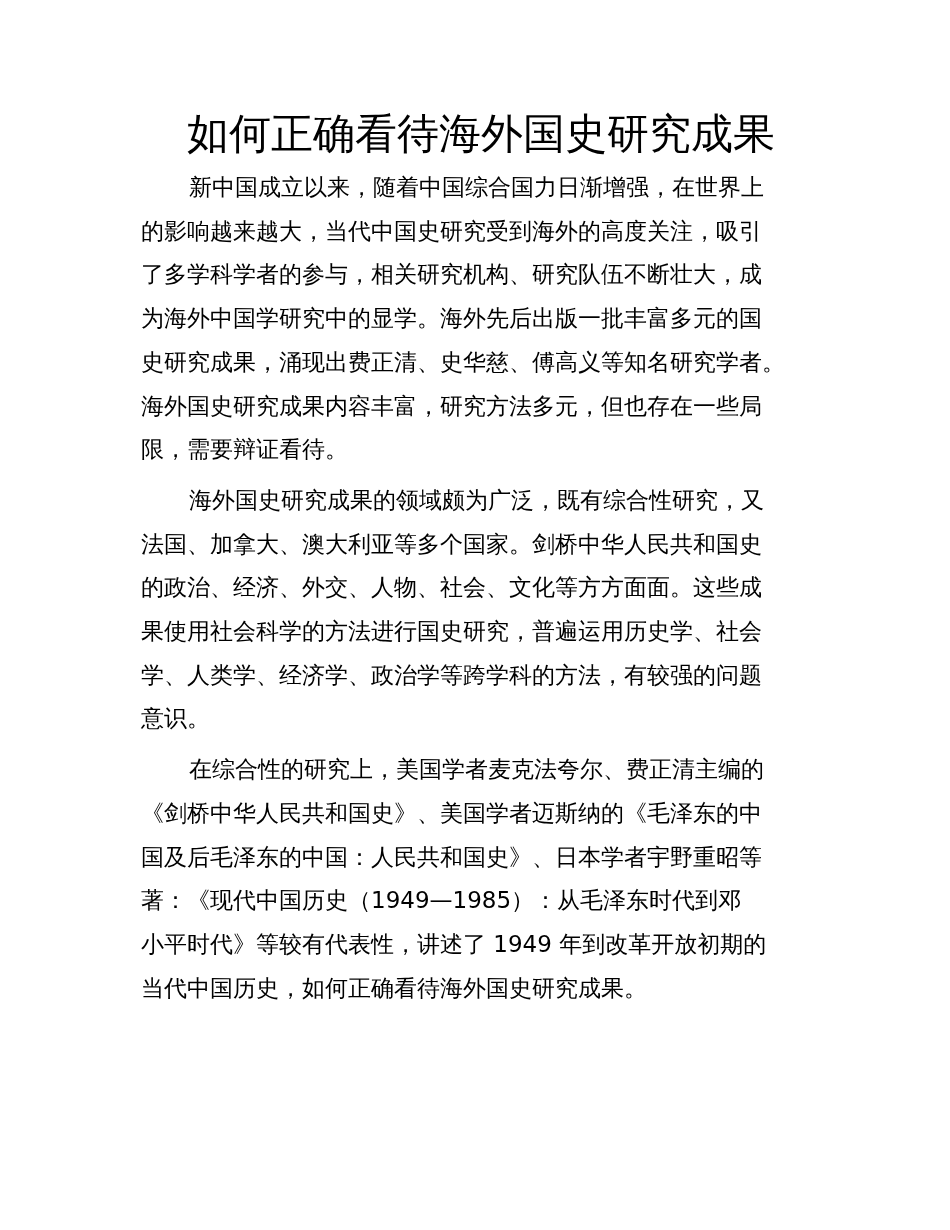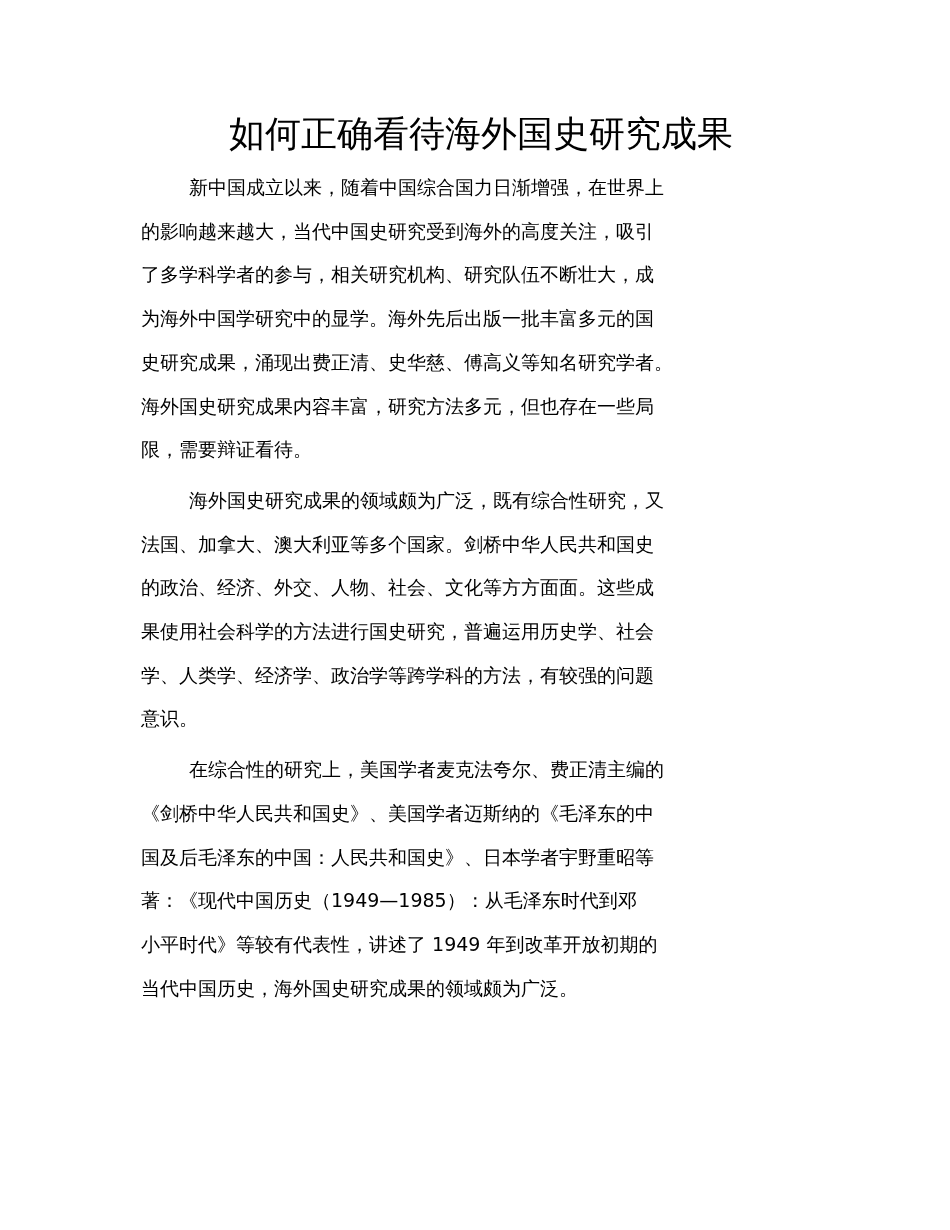--- a/index.html
+++ b/index.html
@@ -16,29 +16,29 @@
       color: #000000;
     }
     .page {
       position: absolute;
       left: 141px;
       top: 112px;
       width: 680px;
     }
     .title {
       text-align: center;
-      font-size: 36px;
+      font-size: 42px;
       line-height: 44px;
       margin: 0 0 10px 0;
       font-weight: normal;
       letter-spacing: 0px;
       width: 680px;
     }
     .para {
-      font-size: 19px;
+      font-size: 23px;
       line-height: 43.7px;
       margin: 0 0 7px 0;
       text-indent: 48px;
       white-space: nowrap;
     }
     .line {
       display: block;
     }
     .line.first {
       padding-left: 48px;
@@ -69,15 +69,15 @@
     <span class="line">学、人类学、经济学、政治学等跨学科的方法，有较强的问题</span>
     <span class="line">意识。</span>
   </div>
 
   <div class="para" style="text-indent:0;">
     <span class="line first">在综合性的研究上，美国学者麦克法夸尔、费正清主编的</span>
     <span class="line">《剑桥中华人民共和国史》、美国学者迈斯纳的《毛泽东的中</span>
     <span class="line">国及后毛泽东的中国：人民共和国史》、日本学者宇野重昭等</span>
     <span class="line">著：《现代中国历史（1949—1985）：从毛泽东时代到邓</span>
     <span class="line">小平时代》等较有代表性，讲述了 1949 年到改革开放初期的</span>
-    <span class="line">当代中国历史，海外国史研究成果的领域颇为广泛。</span>
+    <span class="line">当代中国历史，如何正确看待海外国史研究成果。</span>
   </div>
 </div>
 
 </body></html>

